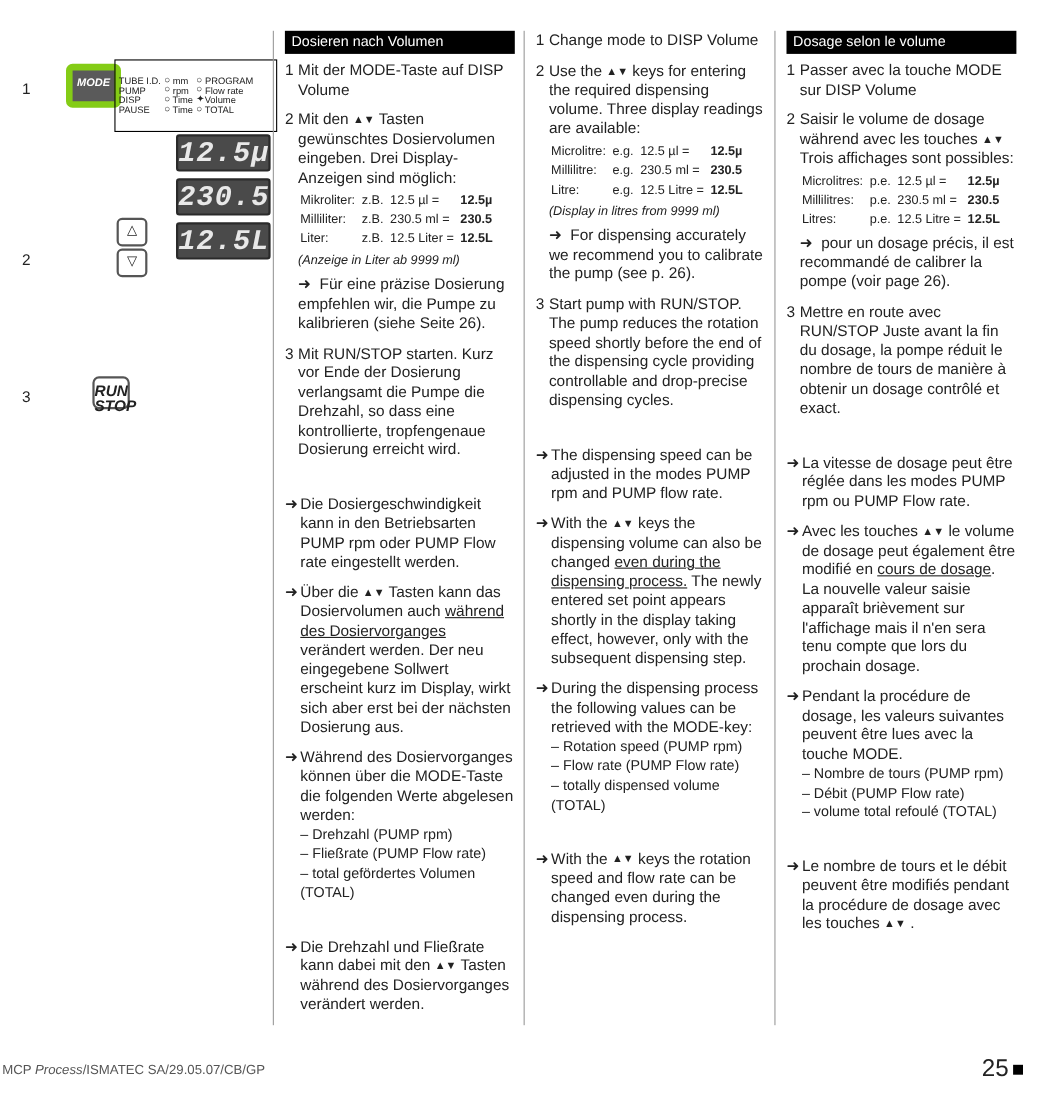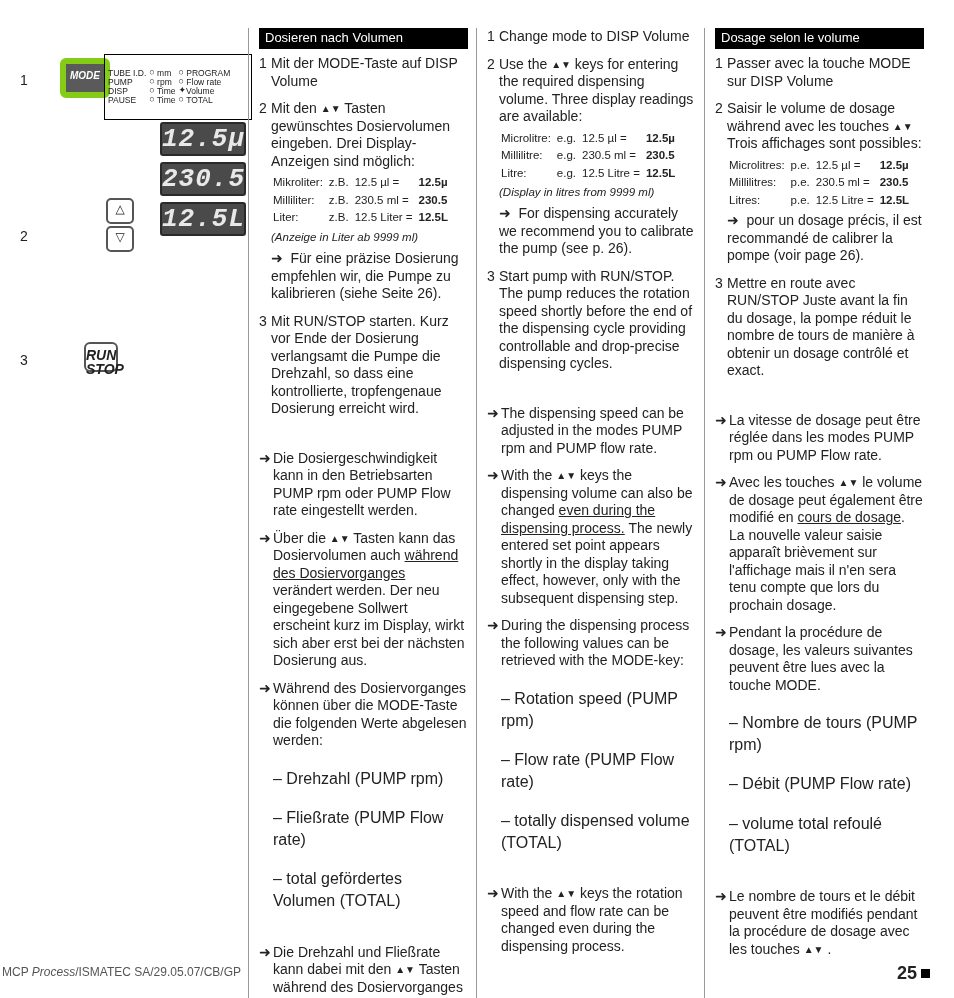--- a/index.html
+++ b/index.html
@@ -20,39 +20,39 @@
   .numitem { margin:0 0 10px 0; display:flex; }
   .numitem .n { width:12px; flex:none; }
   .numitem .b { flex:1; }
   .arrowitem { margin:0 0 10px 0; display:flex; }
   .arrowitem .a { width:14px; flex:none; }
   .arrowitem .b { flex:1; }
   .units { font-size:11.5px; line-height:1.35; margin:3px 0 2px 0;}
   .units td { padding:0 4px 0 0; white-space:nowrap;}
   .units .bold { font-weight:bold;}
   .smallnote { font-size:11.5px; margin-bottom:6px;font-style:italic;}
-  .sublist { font-size:16px; line-height:1.35; margin:18px 0 0 0;}
+  .sublist { font-size:13px; line-height:1.35; margin:0 0 0 0;}
   .tri { font-size:10px; position:relative; top:-1px;}
   u { text-decoration:underline; }
   
   .stepnum { font-size:14px; position:absolute; }
   .modeBtn { position:absolute; left:40px; top:0px; width:38px; height:28px; background:#5a5a5a; border:6px solid #84cc16; border-radius:6px; color:#fff; font-size:10px; font-weight:bold; text-align:center; line-height:24px; font-style:italic;}
   .modeTable { position:absolute; left:84px; top:-4px; border:1px solid #000; font-size:8.5px; line-height:1.0; padding:14px 3px; width:140px;}
   .modeTable table{border-collapse:collapse;}
   .modeTable td{padding:0 3px 0 0; white-space:nowrap;}
   .disp { position:absolute; background:#4a4a4a; border:2px solid #2a2a2a; border-radius:3px; color:#e8e8e8; font-family:"DS-Digital","Courier New",monospace; font-style:italic; font-weight:bold; text-align:right; padding:0 6px 0 0; box-sizing:border-box; letter-spacing:1px;}
   .disp1 { left:140px; top:64px; width:86px; height:34px; font-size:26px; line-height:30px;}
   .disp2 { left:140px; top:104px; width:86px; height:34px; font-size:26px; line-height:30px;}
   .disp3 { left:140px; top:144px; width:86px; height:34px; font-size:26px; line-height:30px;}
   .udBtn { position:absolute; width:24px; height:22px; background:#fff; border:2px solid #555; border-radius:5px; text-align:center; font-size:12px; line-height:18px;}
   .upBtn { left:86px; top:140px;}
   .dnBtn { left:86px; top:168px;}
   .runBtn { position:absolute; left:44px; top:284px; width:34px; height:30px; background:#fff; border:2px solid #555; border-radius:6px; font-size:14px; font-weight:bold; font-style:italic; text-align:center; line-height:1.0; padding-top:4px; box-sizing:border-box;margin-left:20px;}
   .footer { position:absolute; left:2px; bottom:18px; font-size:12px; color:#555;}
-  .pagenum { position:absolute; right:24px; bottom:14px; font-size:18px; font-weight:bold;}
+  .pagenum { position:absolute; right:24px; bottom:14px; font-size:22px; font-weight:normal;}
   .pagenum .sq { display:inline-block; width:9px; height:9px; background:#000; margin-left:4px; position:relative; top:-1px;}
   .gap { height:22px; }
   .filldot{font-size:9px; position:relative; top:-1px;}
 </style>
 </head>
 <body>
 
 <div class="page">
 
   <div class="leftcol">

